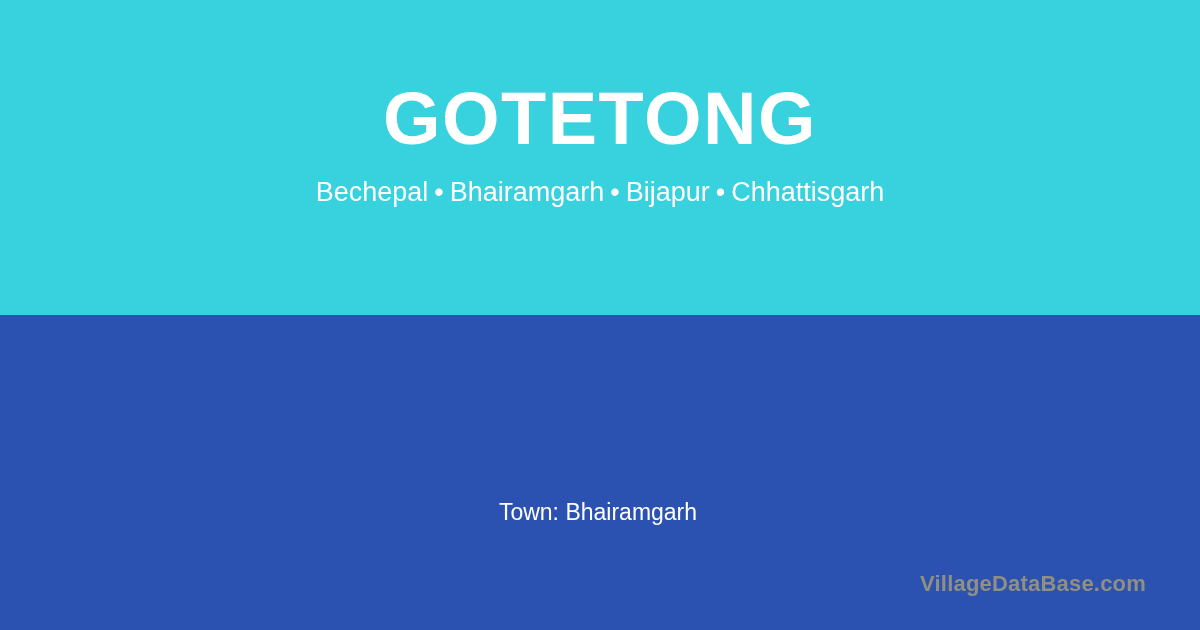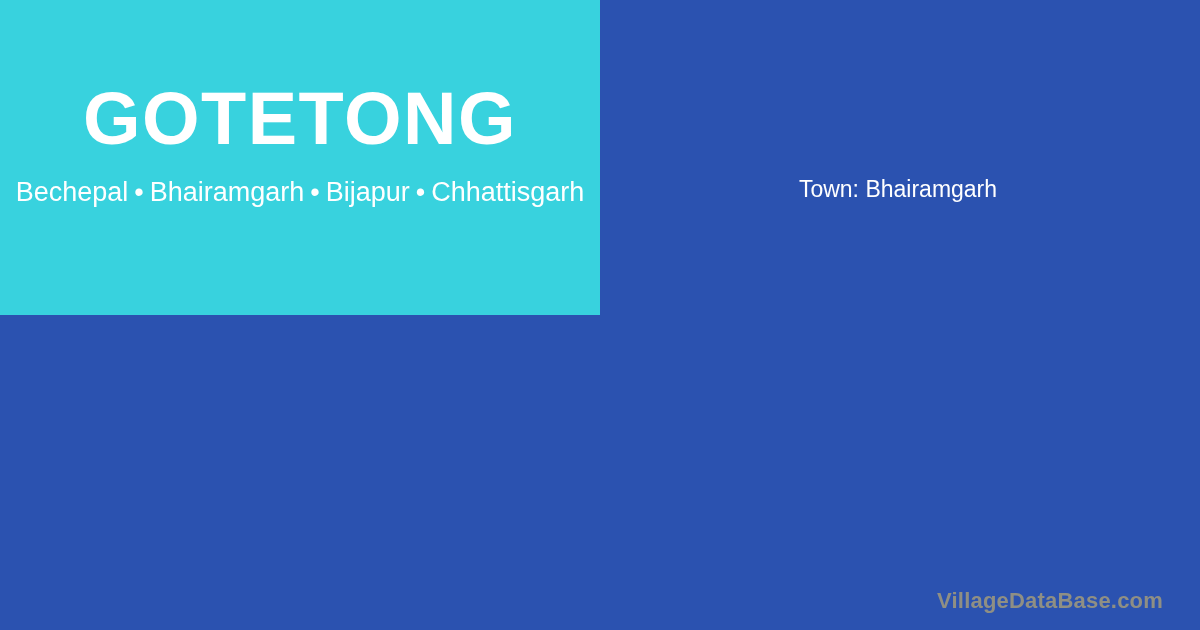--- a/index.html
+++ b/index.html
@@ -13,21 +13,21 @@
     overflow: hidden;
     font-family: "Liberation Sans", sans-serif;
     background: #2b52b0;
   }
 
   .card {
     position: relative;
     width: 1200px;
     height: 630px;
     display: flex;
-    flex-direction: row;
+    flex-direction: column;
   }
 
   
   .hero {
     position: relative;
     height: 315px;
     width: 100%;
     background: #38d2de;
     box-sizing: border-box;
     display: flex;
@@ -70,34 +70,34 @@
     flex: 1 1 auto;
     width: 100%;
     background: #2b52b0;
   }
 
   .town-line {
     position: absolute;
     left: 0;
     right: 4px;
     top: 170px;
-    margin: 4px;
+    margin: 12px;
     text-align: center;
     font-size: 23px;
     line-height: 30px;
     font-weight: 400;
     color: #ffffff;
     white-space: nowrap;
   }
 
   .watermark {
     position: absolute;
     right: 37px;
     bottom: 16px;
-    margin: 0;
+    margin: 17px;
     font-size: 22px;
     line-height: 26px;
     font-weight: 700;
     color: #8f8f84;
     letter-spacing: 0.2px;
     white-space: nowrap;
   }
 </style>
 </head>
 <body>

